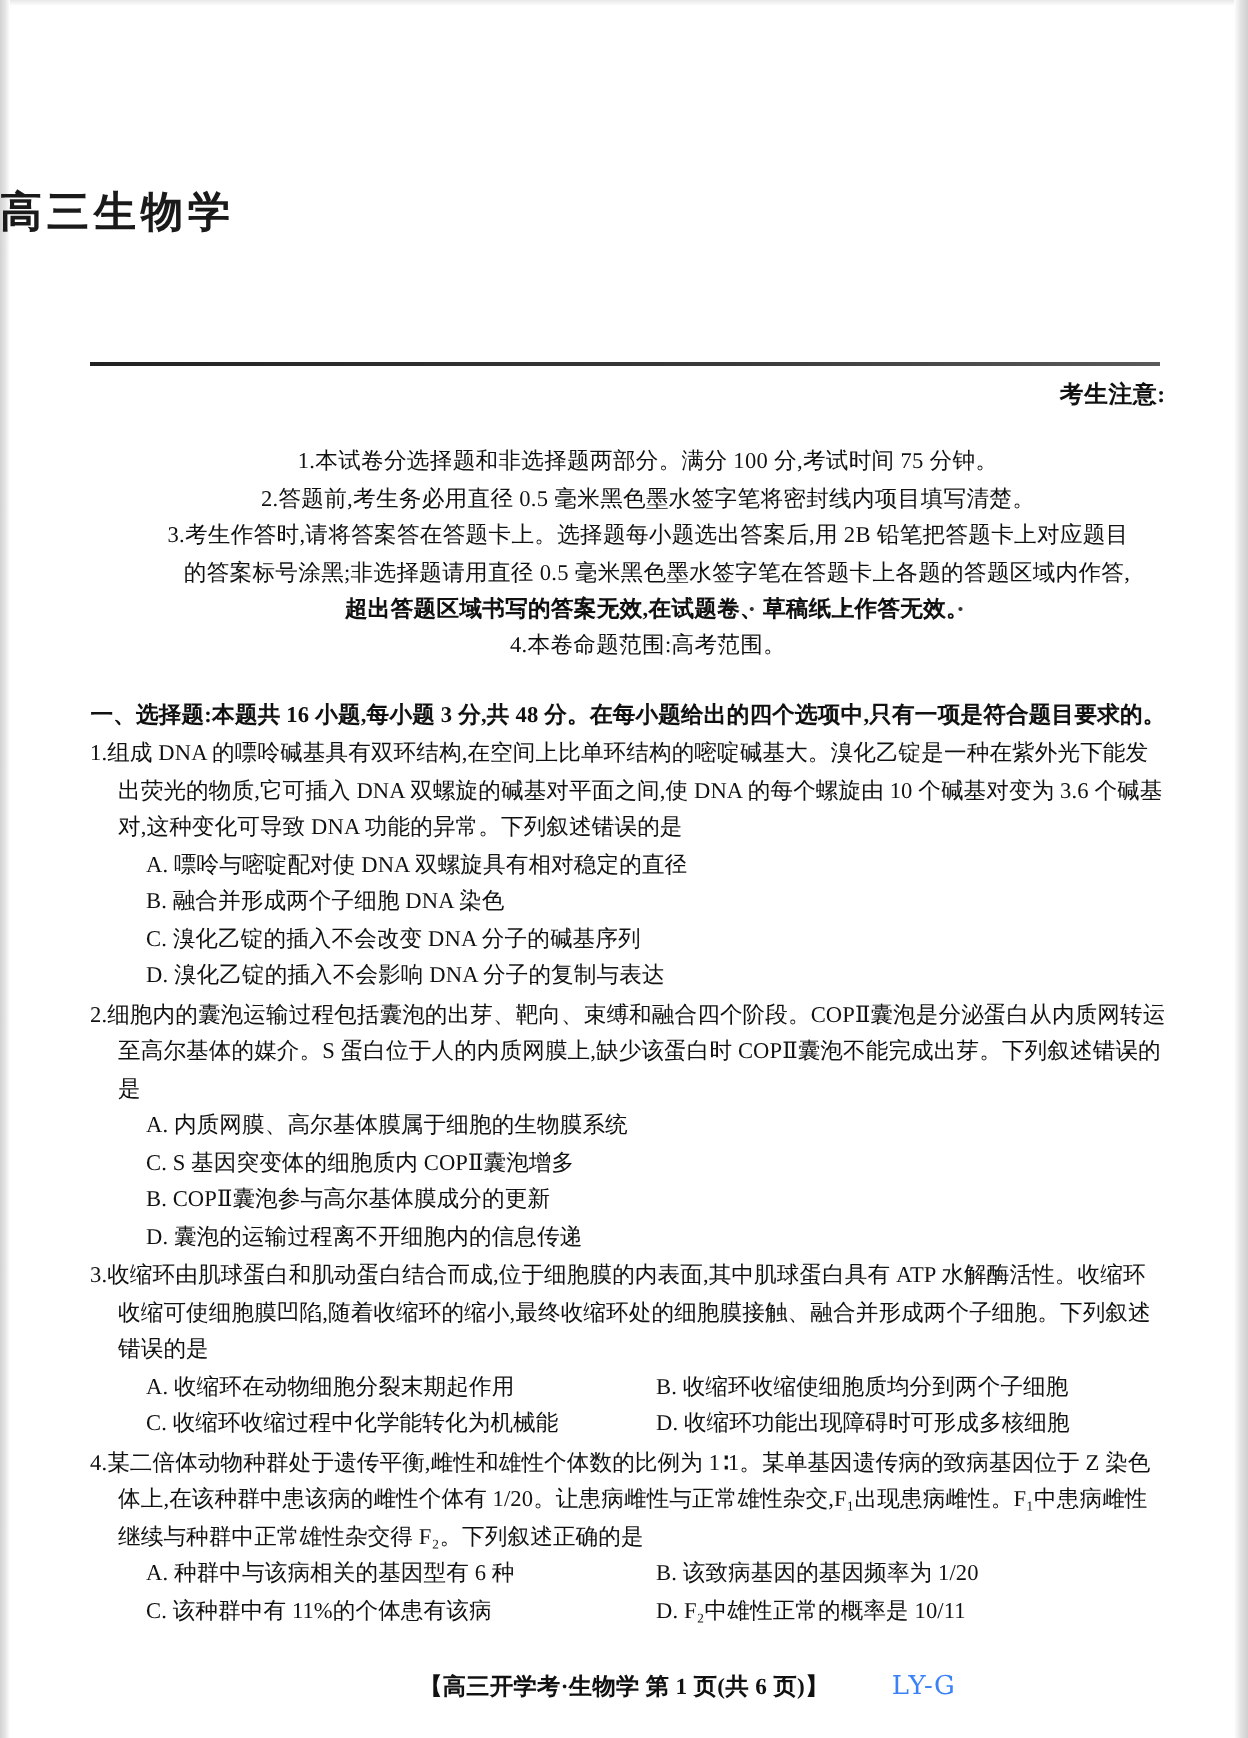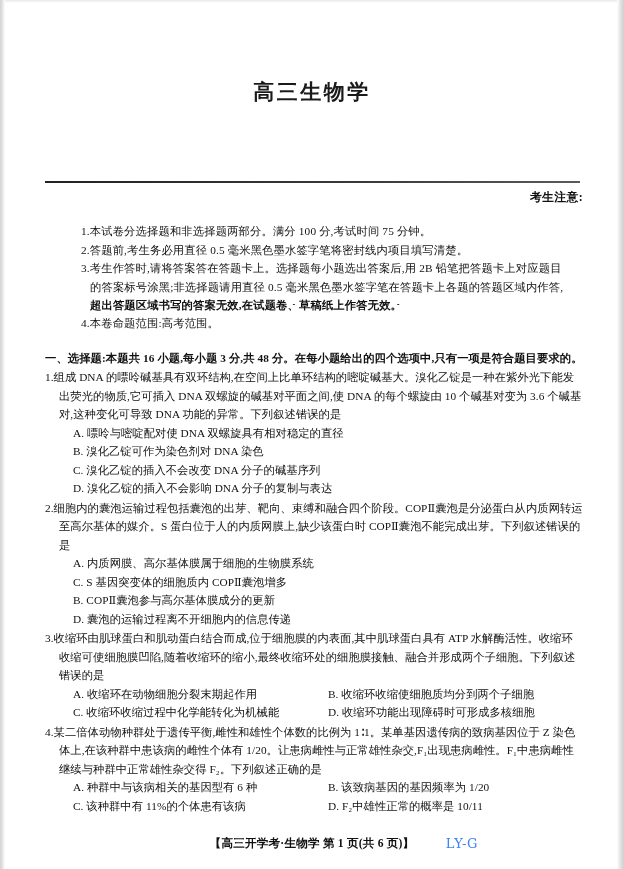--- a/index.html
+++ b/index.html
@@ -39,23 +39,22 @@
 
   .page {
     position: absolute;
     left: 0; top: 0;
     width: 624px; height: 869px;
   }
 
   
   .doc-title {
     position: absolute;
-    left: 0; top: 78px;
+    left: 0; top: 92px;
     width: 624px;
-    text-align: center;
     font-family: "DejaVu Serif", "Liberation Serif", serif;
     font-size: 21px;
     font-weight: 700;
     letter-spacing: 2.5px;
     color: #1a1a1a;
   }
 
   
   .hrule {
     position: absolute;
@@ -78,20 +77,21 @@
     font-size: 11.8px;
     letter-spacing: .4px;
     color: #111;
     margin: 0 0 1px 0;
     text-align: right;
   }
   .notice-list {
     margin: 16px;
     padding: 0;
     list-style: none;
+    text-align: center;
   }
   .notice-list li {
     padding-left: 20px;
     text-indent: -9px;
     margin-left: 9px;
     letter-spacing: .15px;
     line-height: 18.4px;
   }
   .emph-dots {
     font-weight: 700;
@@ -104,20 +104,21 @@
     padding-bottom: 2px;
   }
 
   .section-head {
     margin-top: 12px;
     padding-left: 18px;
     text-indent: -18px;
     font-weight: 700;
     letter-spacing: .1px;
     line-height: 18.4px;
+    text-align: center;
   }
 
   .q {
     margin-top: 1px;
     padding-left: 14px;
     text-indent: -14px;
     letter-spacing: .05px;
     line-height: 18.5px;
   }
   .q-stem { display: block; }
@@ -199,21 +200,21 @@
         <li><span>4.本卷命题范围:高考范围。</span></li>
       </ul>
 
     <div class="section-head">一、选择题:本题共 16 小题,每小题 3 分,共 48 分。在每小题给出的四个选项中,只有一项是符合题目要求的。</div>
 
     <div id="question-list">
         <div class="q">
           <div class="q-stem"><span>1.</span><span>组成 DNA 的嘌呤碱基具有双环结构,在空间上比单环结构的嘧啶碱基大。溴化乙锭是一种在紫外光下能发出荧光的物质,它可插入 DNA 双螺旋的碱基对平面之间,使 DNA 的每个螺旋由 10 个碱基对变为 3.6 个碱基对,这种变化可导致 DNA 功能的异常。下列叙述</span><span class="dotted">错误</span><span>的是</span></div>
           <div class="opts-stack">
             <div class="opt">A. 嘌呤与嘧啶配对使 DNA 双螺旋具有相对稳定的直径</div>
-            <div class="opt">B. 溴化乙锭可作为染色剂对 DNA 染色</div>
+            <div class="opt">B. 融合并形成两个子细胞 DNA 染色</div>
             <div class="opt">C. 溴化乙锭的插入不会改变 DNA 分子的碱基序列</div>
             <div class="opt">D. 溴化乙锭的插入不会影响 DNA 分子的复制与表达</div>
           </div>
         </div>
         <div class="q">
           <div class="q-stem"><span>2.</span><span>细胞内的囊泡运输过程包括囊泡的出芽、靶向、束缚和融合四个阶段。COPⅡ囊泡是分泌蛋白从内质网转运至高尔基体的媒介。S 蛋白位于人的内质网膜上,缺少该蛋白时 COPⅡ囊泡不能完成出芽。下列叙述</span><span class="dotted">错误</span><span>的是</span></div>
           <div class="opts-stack">
             <div class="opt">A. 内质网膜、高尔基体膜属于细胞的生物膜系统</div>
             <div class="opt">C. S 基因突变体的细胞质内 COPⅡ囊泡增多</div>
             <div class="opt">B. COPⅡ囊泡参与高尔基体膜成分的更新</div>

